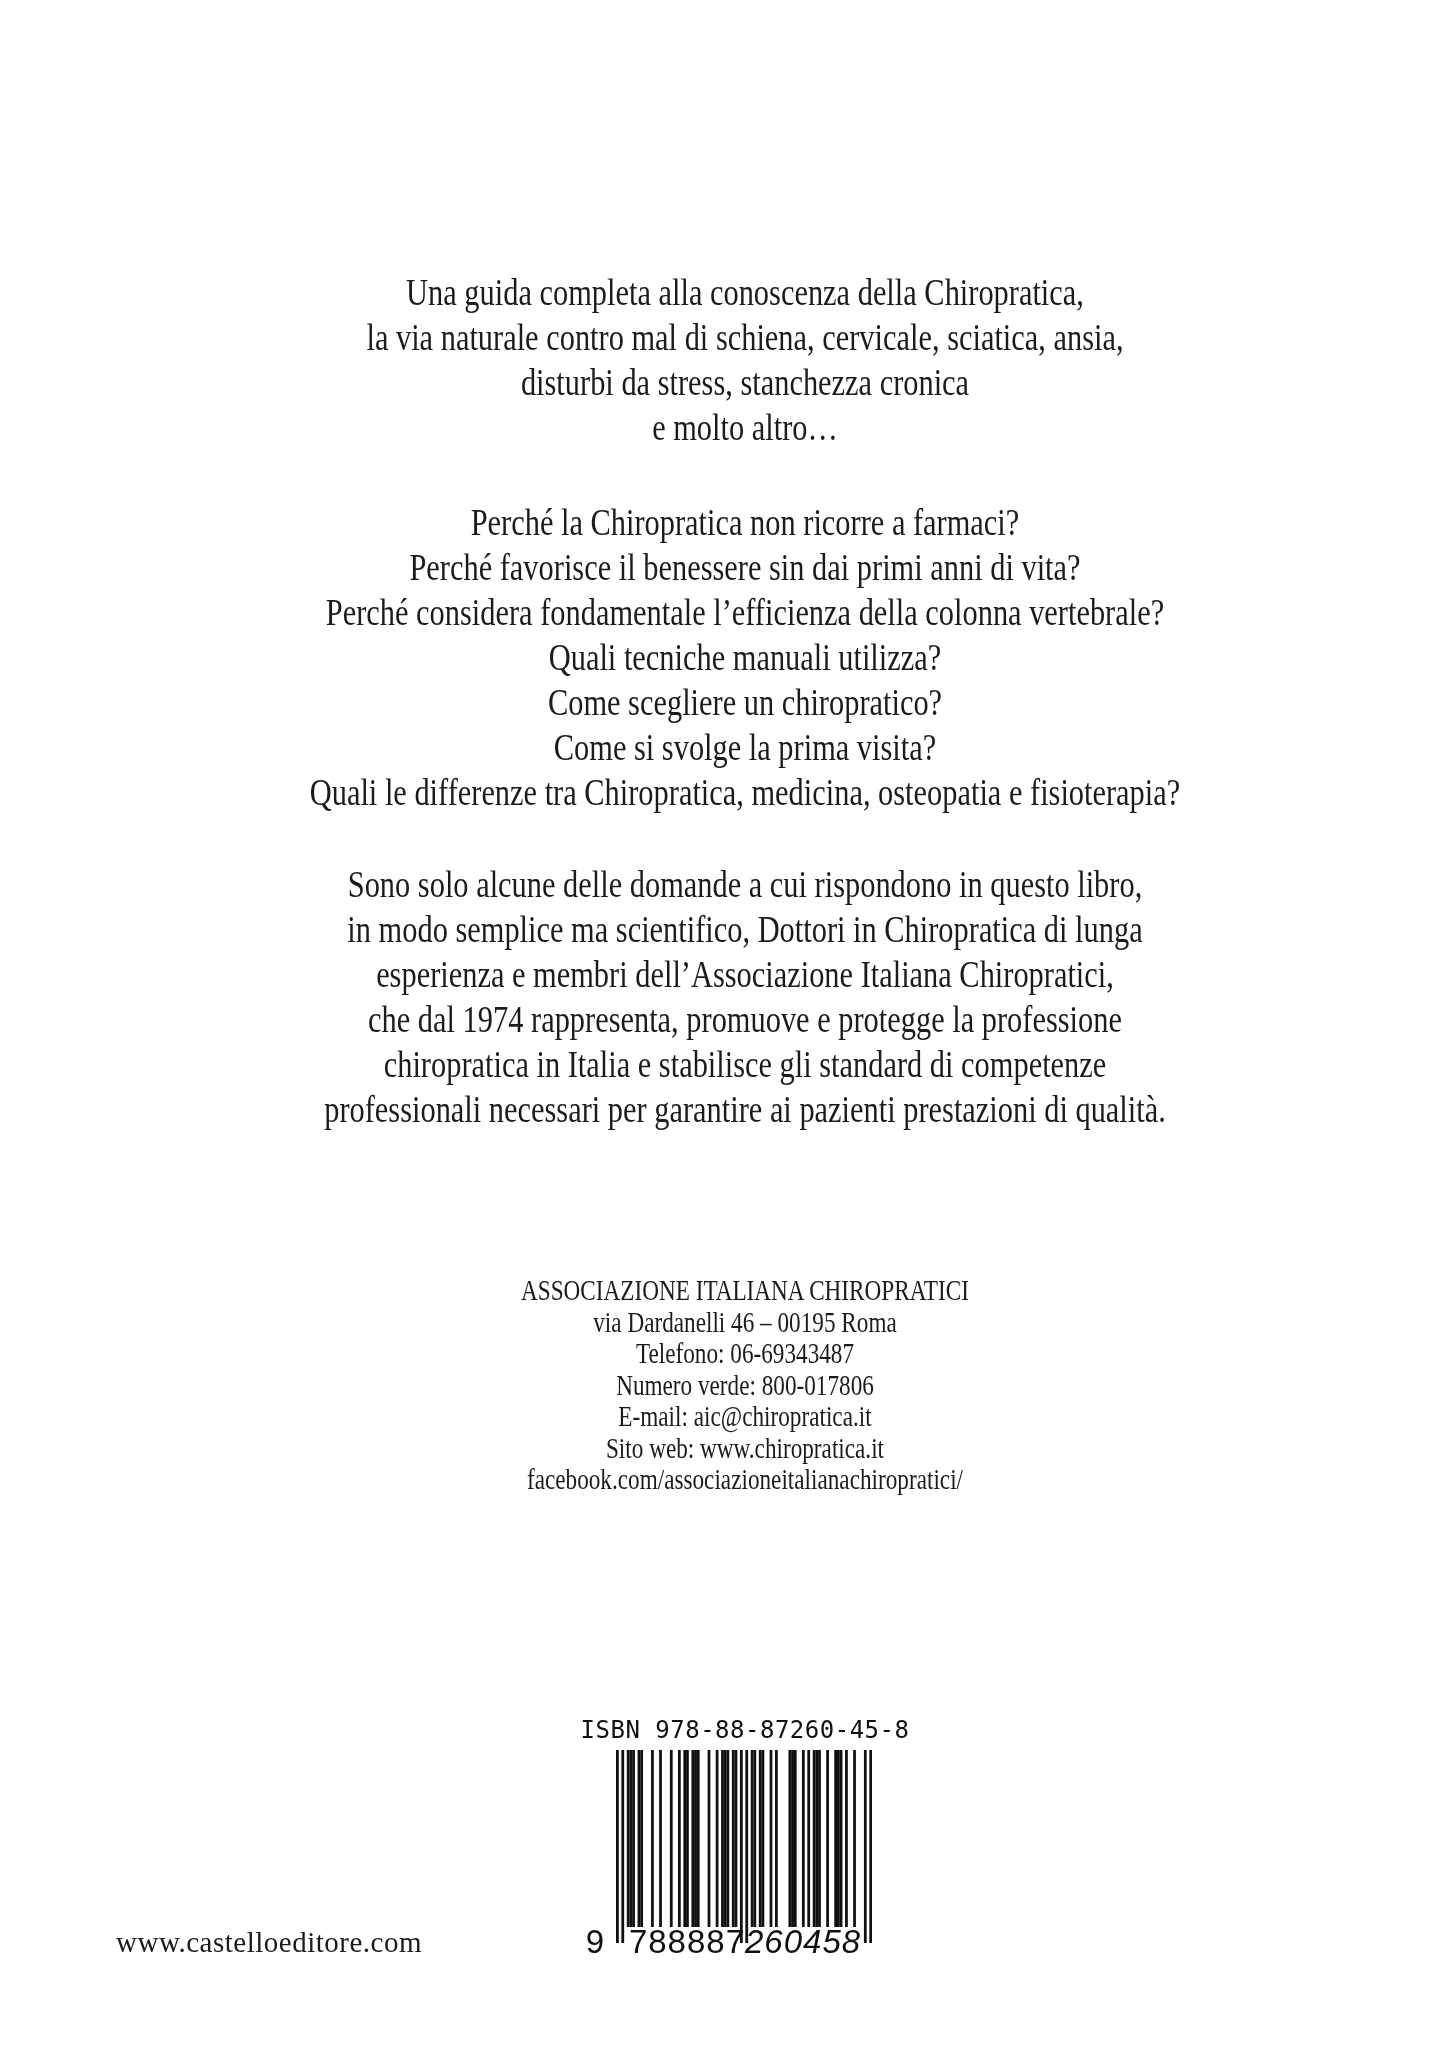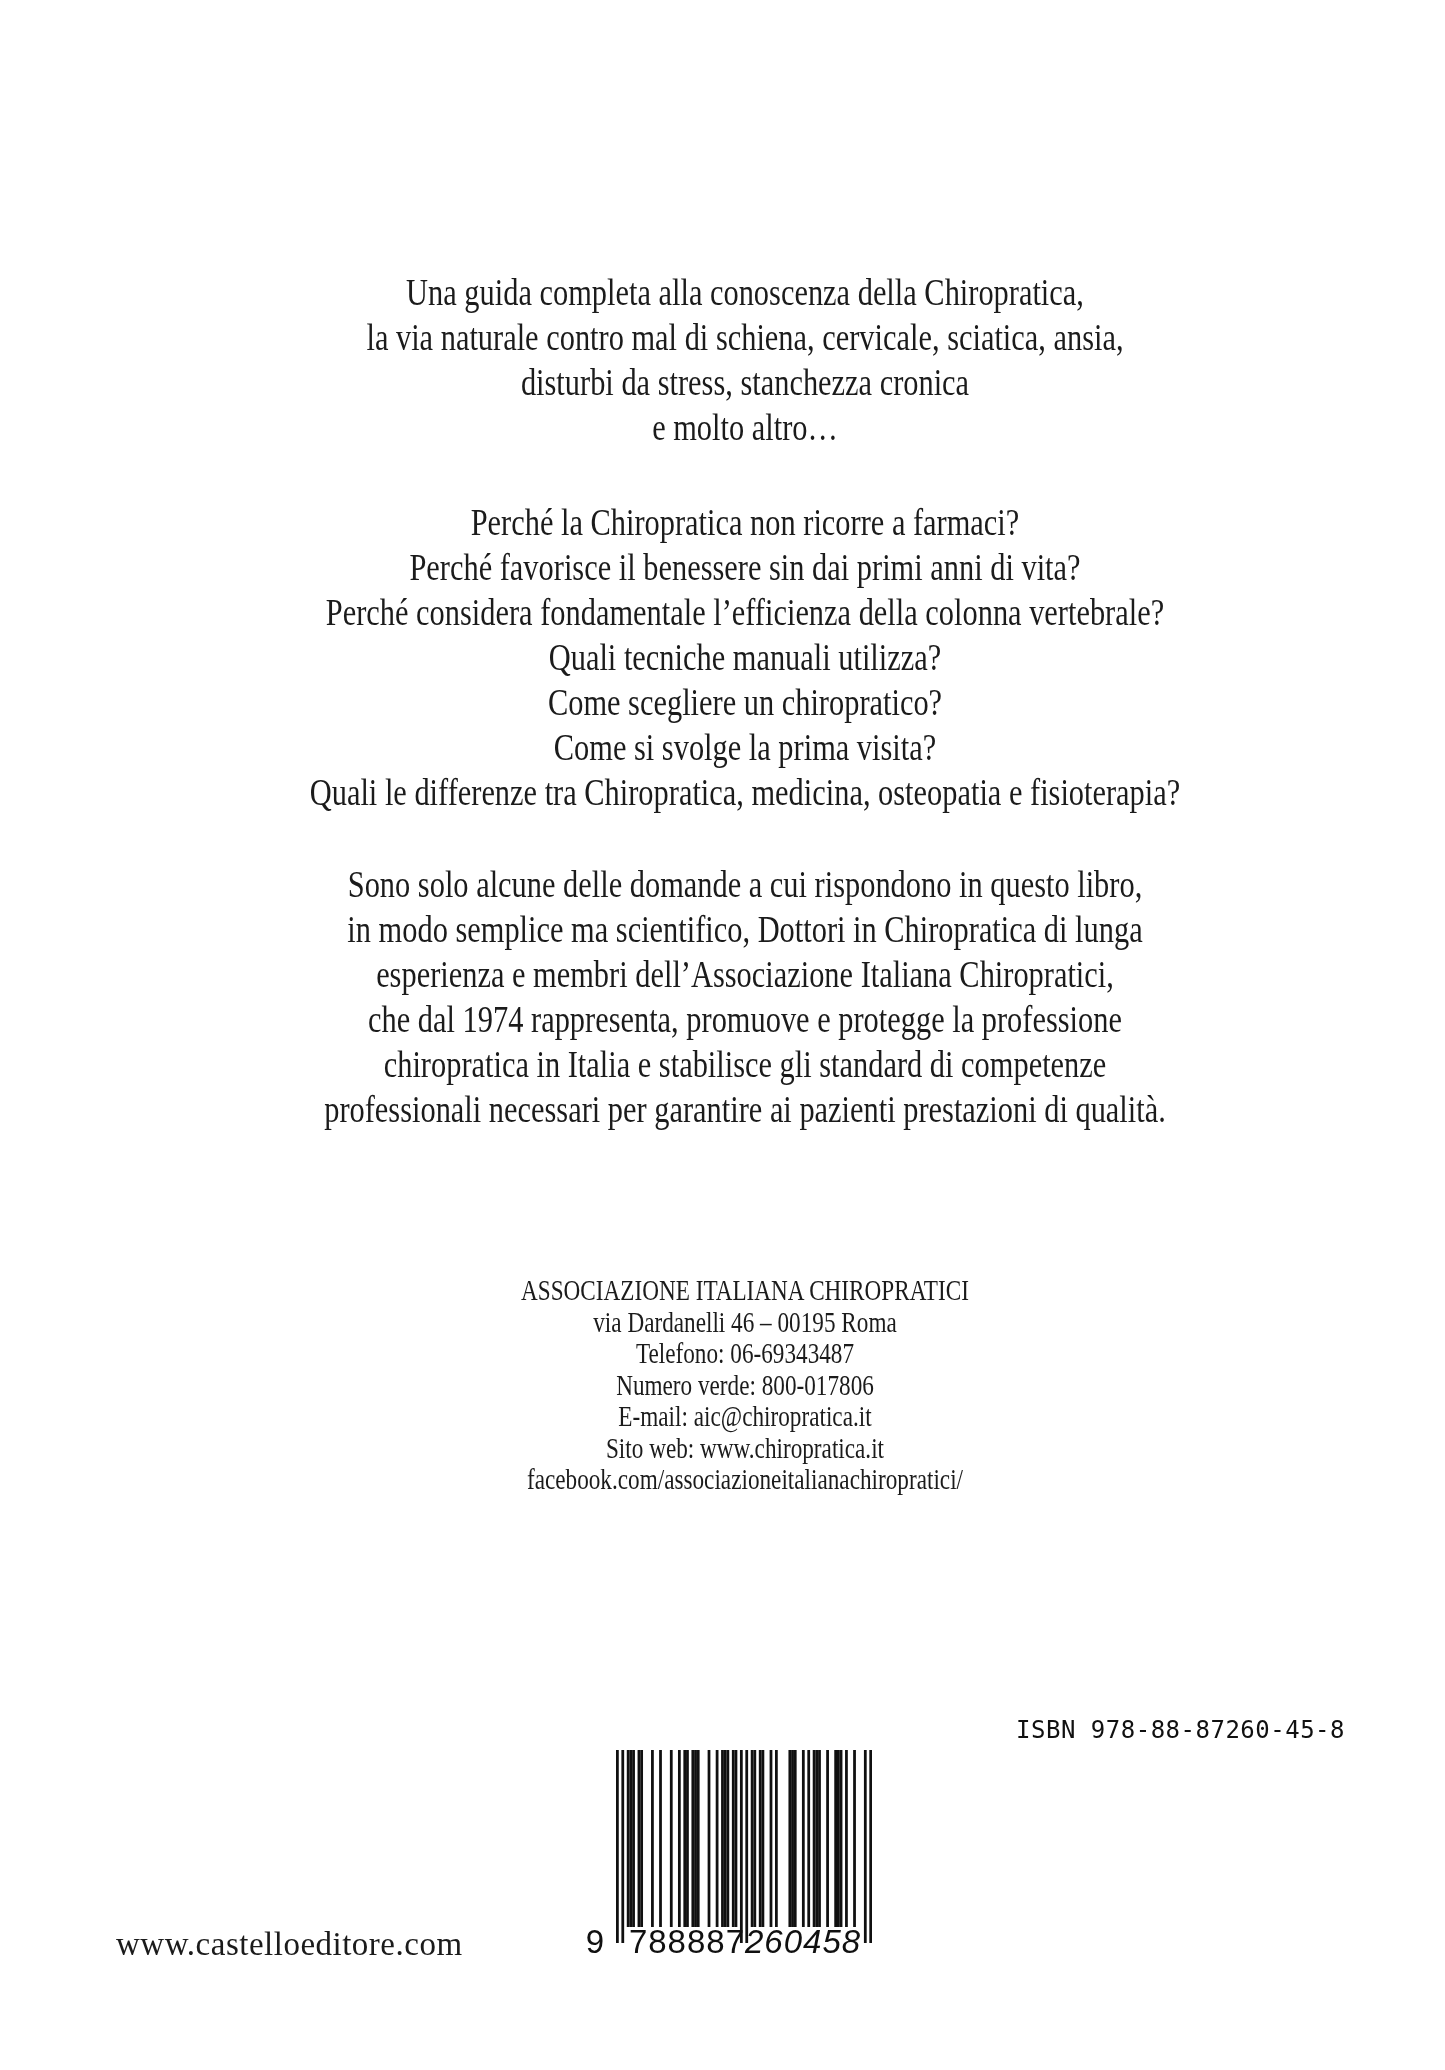--- a/index.html
+++ b/index.html
@@ -27,21 +27,21 @@
   .intro        { top: 270px; }
   .questions    { top: 500px; }
   .description  { top: 862px; }
   .association  { top: 1275px; font-size: 29px; line-height: 31.5px; }
 
   .isbn-label {
     position: absolute;
     left: 145px;
     width: 1200px;
     top: 1716px;
-    text-align: right;
+    text-align: center;
     font-family: "DejaVu Sans Mono", "Liberation Mono", monospace;
     font-size: 24px;
     letter-spacing: 0.5px;
     color: #101010;
   }
   .barcode {
     position: absolute;
     left: 616px;
     top: 1750px;
     width: 256px;
@@ -56,21 +56,21 @@
     color: #101010;
   }
   .bc-left  { left: 562px; width: 42px;  text-align: right; }
   .bc-g1    { left: 619px; width: 126px; text-align: right; letter-spacing: 1px; }
   .bc-g2    { left: 745px; width: 122px; letter-spacing: 1px; font-style: italic; }
 
   .publisher {
     position: absolute;
     left: 116px;
     top: 1926px;
-    font-size: 33px;
+    font-size: 29px;
     letter-spacing: 0.5px;
     color: #1b1b1b;
   }
 </style>
 </head>
 <body>
 
 <div class="cover">
 
   <div class="col body-text intro">

